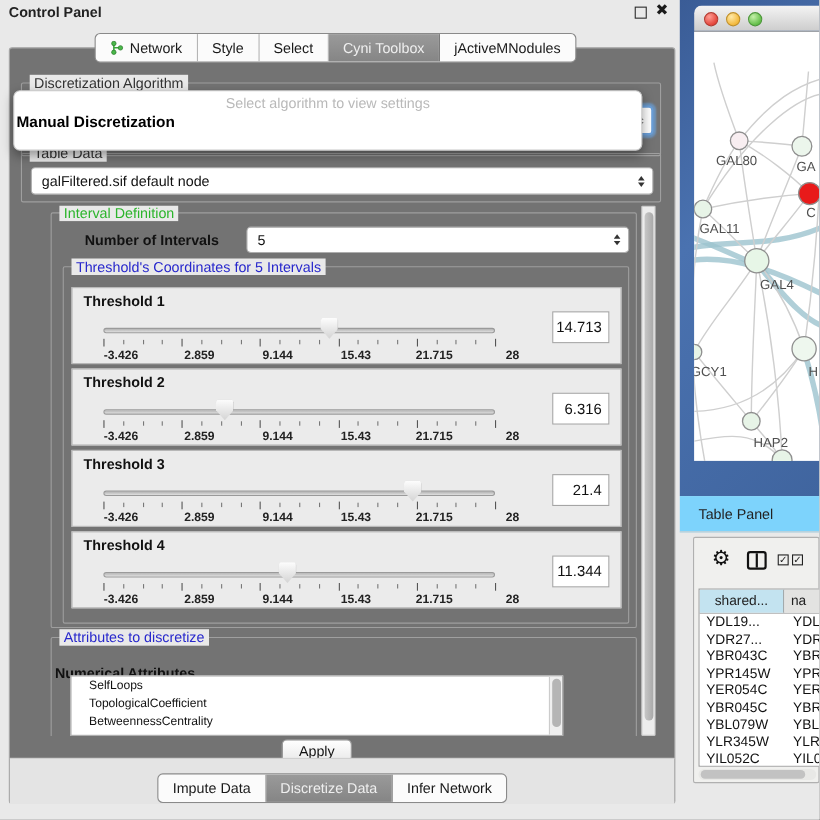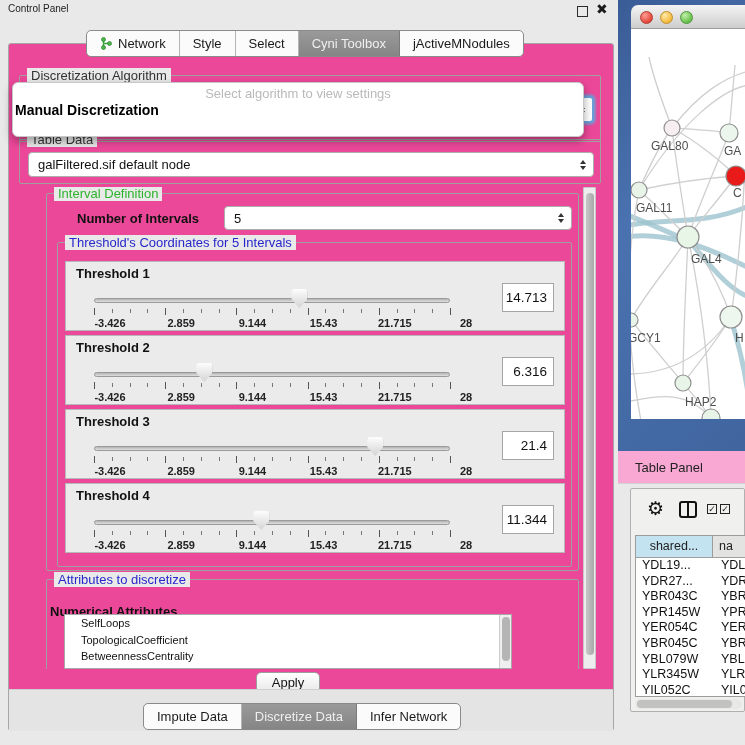--- a/index.html
+++ b/index.html
@@ -3,26 +3,26 @@
 <meta charset="utf-8">
 <style>
   html,body{margin:0;padding:0;background:#d9d9d9;}
   *{box-sizing:border-box;}
   .stage{position:relative;width:745px;height:745px;background:#e9e9e9;overflow:hidden;
          font-family:"Liberation Sans","DejaVu Sans",sans-serif;color:#1a1a1a;}
 
   
   .control-panel{position:absolute;left:0;top:0;width:618px;height:745px;}
   .cp-titlebar{position:absolute;left:0;top:0;width:100%;height:22px;background:#e9e9e9;}
-  .cp-title{position:absolute;left:8px;top:3px;font-size:10px;color:#222;}
+  .cp-title{position:absolute;left:8px;top:3px;font-size:13px;color:#222;font-weight:bold;}
   .float-box{position:absolute;left:577px;top:6px;width:11px;height:11px;border:1.6px solid #2c2c2c;background:transparent;}
   .close-x{position:absolute;left:596px;top:1px;font-size:14px;font-weight:bold;color:#1a1a1a;}
 
   .content-frame{position:absolute;left:8px;top:43px;width:606px;height:688px;
-                 border:1px solid #a6a6a6;border-radius:3px;background:#ec4899;}
+                 border:1px solid #a6a6a6;border-radius:3px;background:#737373;}
 
   
   .seg-group{position:absolute;display:flex;height:27px;border:1px solid #8a8a8a;border-radius:5px;
              background:#fbfbfb;overflow:hidden;z-index:30;}
   .seg{display:flex;align-items:center;justify-content:center;gap:5px;padding:0 13px;
        font-size:13px;color:#1a1a1a;border-right:1px solid #b5b5b5;white-space:nowrap;cursor:default;}
   .seg:last-child{border-right:none;}
   .seg.sel{background:linear-gradient(#9a9a9a,#858585);color:#efefef;border-right:1px solid #7a7a7a;}
   .net-ico{width:13px;height:13px;}
 
@@ -92,21 +92,21 @@
               background:linear-gradient(135deg,#3a5c96,#4a72b0 40%,#40659f);}
   .mac-titlebar{position:absolute;left:13px;top:5px;right:0;height:24px;border-top-left-radius:7px;
                 background:linear-gradient(#f4f4f4,#cdcdcd);border-bottom:1px solid #9e9e9e;}
   .tl{position:absolute;top:6px;width:13px;height:13px;border-radius:50%;}
   .tl.red{left:9px;background:radial-gradient(circle at 35% 30%,#ff9d94,#e4473c 70%);border:1px solid #b33a30;}
   .tl.yellow{left:29px;background:radial-gradient(circle at 35% 30%,#ffe9a8,#f3b93c 70%);border:1px solid #c08f27;}
   .tl.green{left:49px;background:radial-gradient(circle at 35% 30%,#c5f0a9,#64bf4a 70%);border:1px solid #4c9639;}
   .net-canvas{position:absolute;left:13px;top:29px;right:0;height:390px;background:#fff;overflow:hidden;}
 
   
-  .tp-bar{position:absolute;left:618px;top:451px;width:127px;height:33px;background:#f9a8d4;border-bottom:1px solid #d2d2d0;}
+  .tp-bar{position:absolute;left:618px;top:451px;width:127px;height:33px;background:#7dd3fc;border-bottom:1px solid #d2d2d0;}
   .tp-bar-title{position:absolute;left:17px;top:9px;font-size:13px;color:#222;}
   .tp-card{position:absolute;left:630px;top:488px;width:115px;height:224px;background:#f0f0ee;
            border:1px solid #b0b0b0;border-radius:2px;}
   .icon-gear-icon{position:absolute;font-size:19px;color:#111;line-height:19px;}
   .icon-columns-icon{position:absolute;width:18px;height:17px;border:2px solid #111;border-radius:3px;}
   .icon-columns-icon::before{content:"";position:absolute;left:6px;top:0;width:2px;height:100%;background:#111;}
   .icon-checkbox-icon{position:absolute;width:10px;height:10px;border:1.5px solid #222;font-size:9px;line-height:8px;text-align:center;color:#222;}
   .tp-table{position:absolute;left:4px;top:46px;width:111px;height:162px;background:#fff;border:1px solid #9c9c9c;overflow:hidden;}
   .tp-header{display:flex;height:22px;border-bottom:1px solid #9f9f9f;}
   .tp-hc{font-size:12.5px;line-height:21px;overflow:hidden;white-space:nowrap;}

